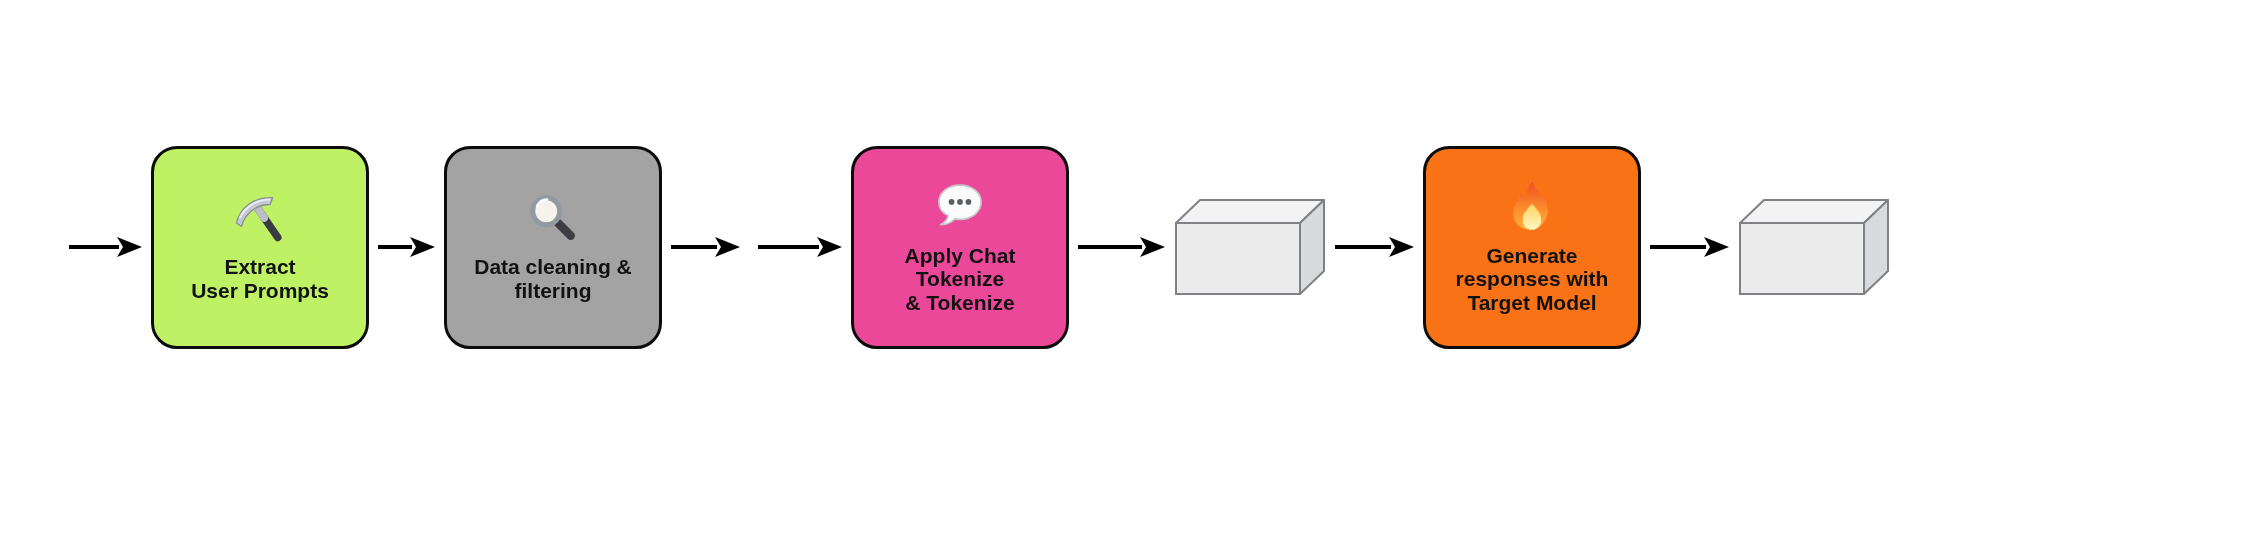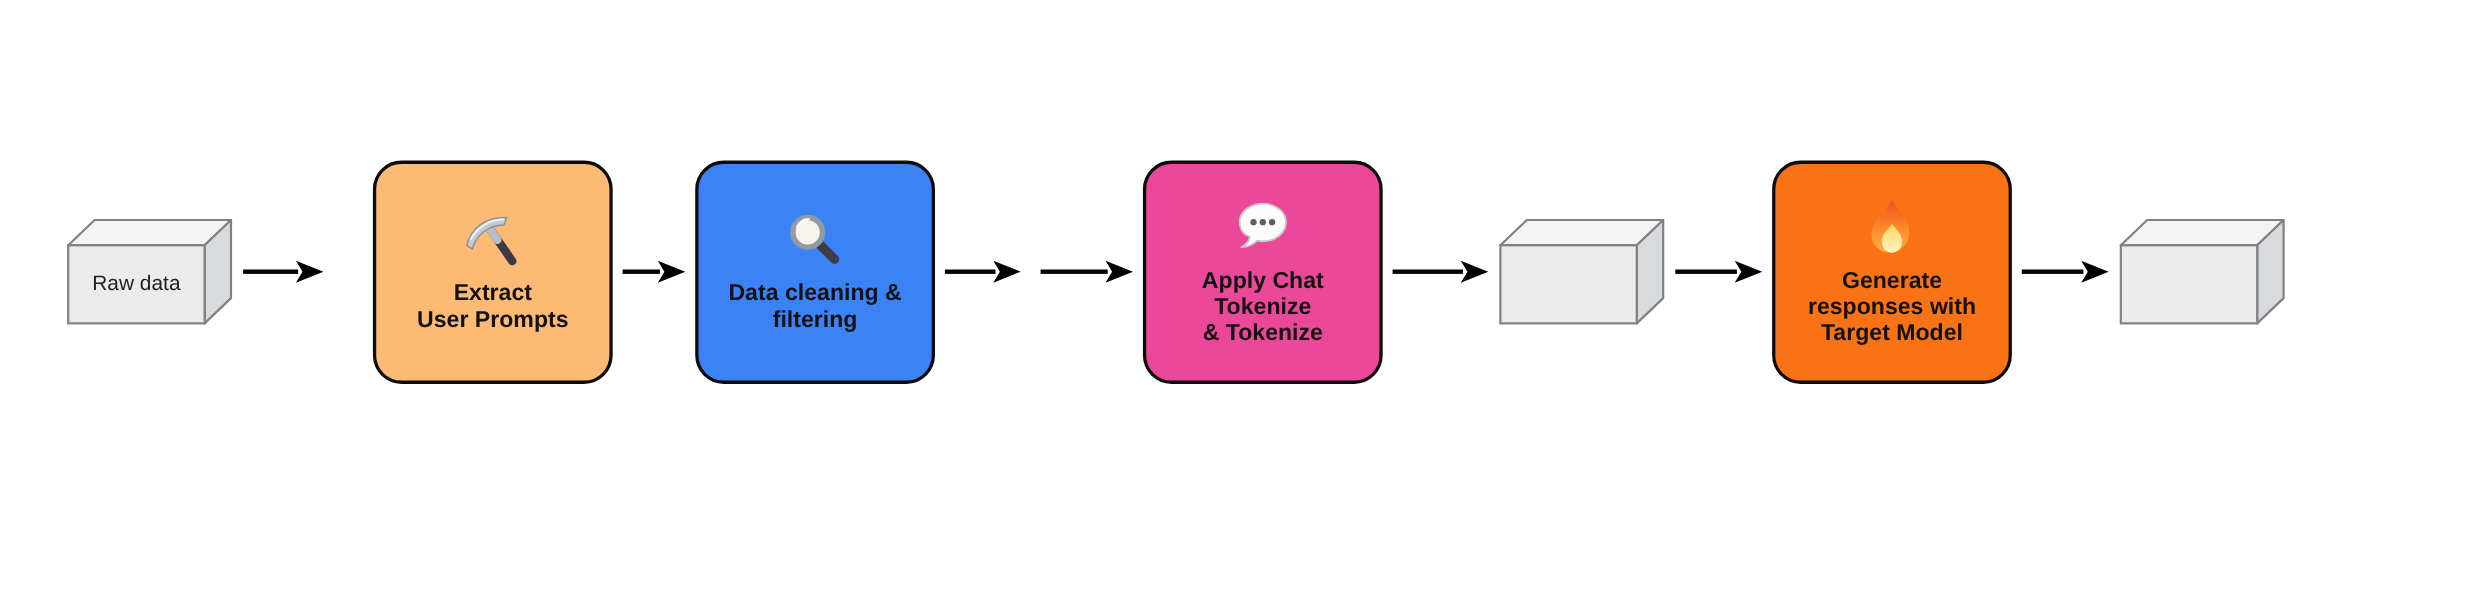--- a/index.html
+++ b/index.html
@@ -63,39 +63,29 @@
   .arrow .shaft { flex:1 1 auto; height:4px; background:#000; }
   .arrow svg { display:block; margin-left:-2px; }
   .g91 { width:91px; } .g75 { width:75px; } .g87 { width:87px; }
   .g102 { width:102px; } .g105 { width:105px; } .g97 { width:97px; }
 </style>
 </head>
 <body>
 
 <div class="flow-row">
 
-  <div class="cube">
-    <svg viewBox="0 0 152 98">
-      <polygon points="2,25 26,2 150,2 126,25" fill="#f3f3f4" stroke="#7f8184" stroke-width="2" stroke-linejoin="round"></polygon>
-      <polygon points="126,25 150,2 150,73 126,96" fill="#d9dadb" stroke="#7f8184" stroke-width="2" stroke-linejoin="round"></polygon>
-      <rect x="2" y="25" width="124" height="71" fill="#ebebec" stroke="#7f8184" stroke-width="2"></rect>
-    </svg>
-    <div class="cube-label">
-      <div>Raw data</div>
-    </div>
-  </div>
 
   <div class="arrow g91">
     <div class="shaft"></div>
     <svg width="25" height="22" viewBox="0 0 25 22">
       <polygon points="0,1 25,11 0,21 6,11" fill="#000"></polygon>
     </svg>
   </div>
 
-  <div class="process" style="background: #fdba74; margin-left: 36px;">
+  <div class="process" style="background: #bef264;">
     <div class="icon">
       <svg viewBox="0 0 64 64">
         <line x1="26" y1="16" x2="53" y2="55" stroke="#3b3b41" stroke-width="9" stroke-linecap="round"></line>
         <line x1="26" y1="16" x2="37" y2="32" stroke="#b9bec7" stroke-width="9" stroke-linecap="round"></line>
         <path d="M4,38 C8,20 24,7 47,8 L44,16 C27,16 14,27 10,42 Z" fill="#c3c8d1" stroke="#898f99" stroke-width="1.5" stroke-linejoin="round"></path>
         <path d="M8,32 C14,20 27,10 44,10" stroke="#e9ecf1" stroke-width="2.5" fill="none"></path>
       </svg>
     </div>
     <div class="plabel">
       <div>Extract</div>
@@ -103,21 +93,21 @@
     </div>
   </div>
 
   <div class="arrow g75">
     <div class="shaft"></div>
     <svg width="25" height="22" viewBox="0 0 25 22">
       <polygon points="0,1 25,11 0,21 6,11" fill="#000"></polygon>
     </svg>
   </div>
 
-  <div class="process" style="background: #3b82f6;">
+  <div class="process" style="background: #a3a3a3;">
     <div class="icon">
       <svg viewBox="0 0 64 64">
         <line x1="38" y1="38" x2="53" y2="53" stroke="#3d3d43" stroke-width="10" stroke-linecap="round"></line>
         <circle cx="24" cy="24" r="16" fill="#f6f3ed" stroke="#9199a3" stroke-width="6"></circle>
         <path d="M13,18 C15,13 20,10 25,10" stroke="#ffffff" stroke-width="3" fill="none" stroke-linecap="round"></path>
       </svg>
     </div>
     <div class="plabel">
       <div>Data cleaning &amp;</div>
       <div>filtering</div>

